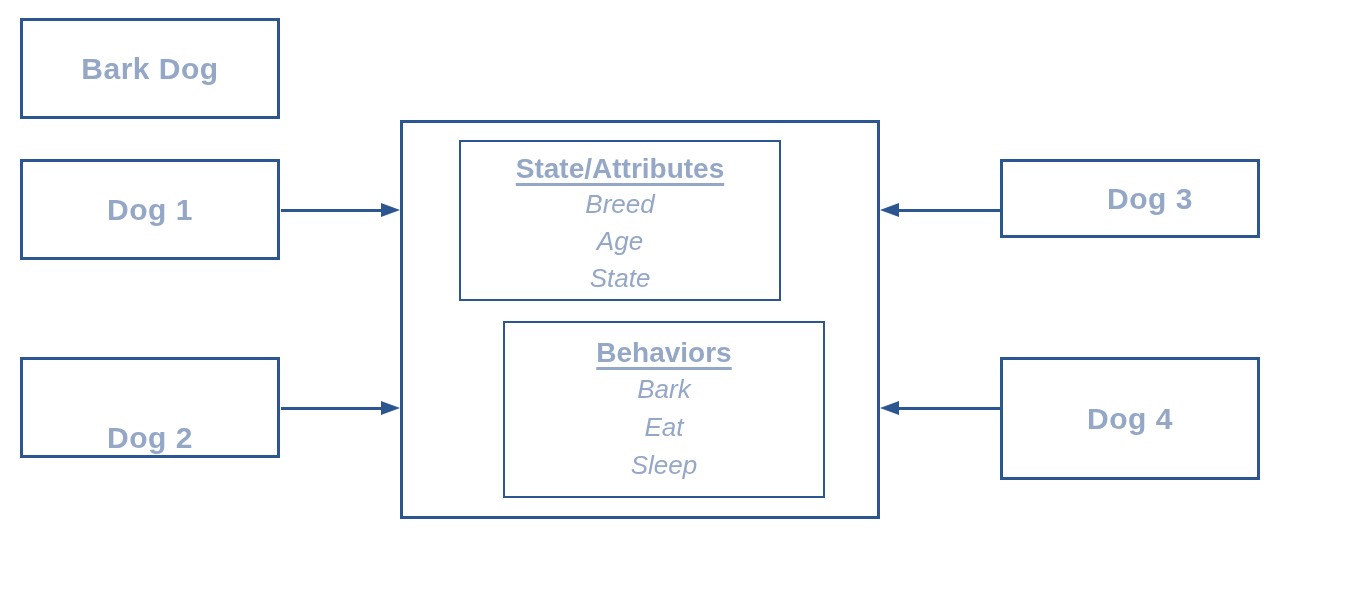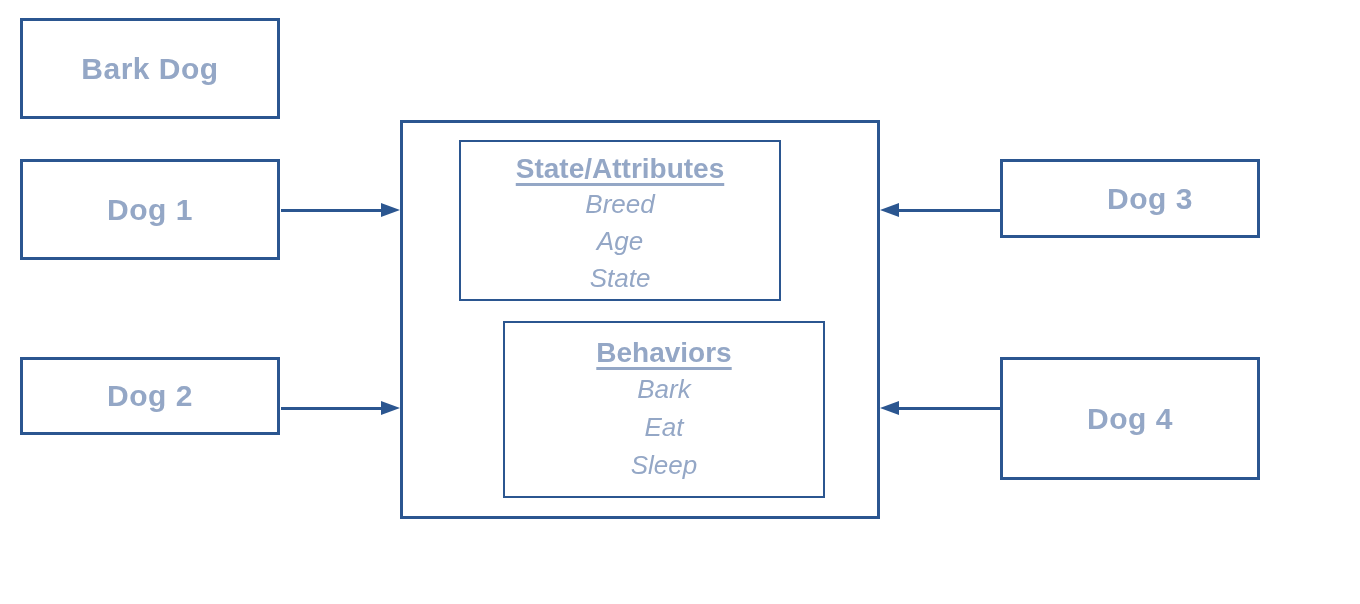--- a/index.html
+++ b/index.html
@@ -58,21 +58,21 @@
 <div class="canvas">
 
   <div class="box" style="left:20px;top:18px;width:260px;height:101px;">
     <span class="label">Bark Dog</span>
   </div>
 
   <div class="box" style="left:20px;top:159px;width:260px;height:101px;">
     <span class="label">Dog 1</span>
   </div>
 
-  <div class="box" style="left:20px;top:357px;width:260px;height:78px;">
+  <div class="box" style="left:20px;top:357px;width:260px;height:101px;align-items:flex-end;">
     <span class="label">Dog 2</span>
   </div>
 
   <div class="box" style="left:1000px;top:159px;width:260px;height:79px;padding-left:40px;">
     <span class="label">Dog 3</span>
   </div>
 
   <div class="box" style="left:1000px;top:357px;width:260px;height:123px;">
     <span class="label">Dog 4</span>
   </div>

